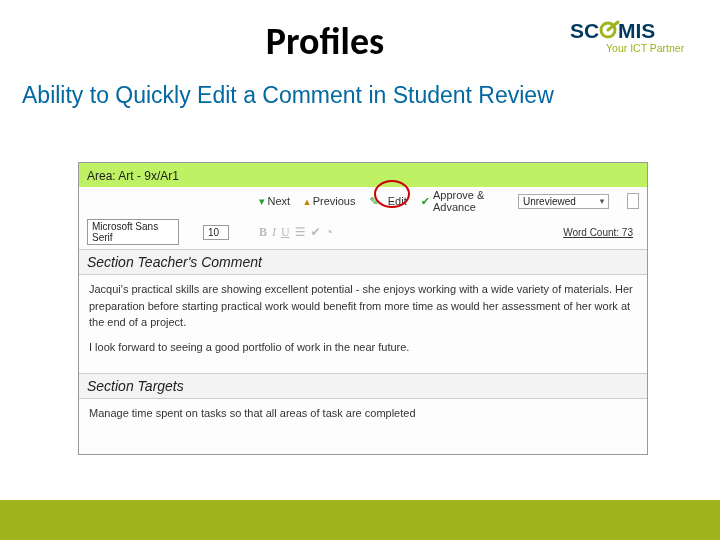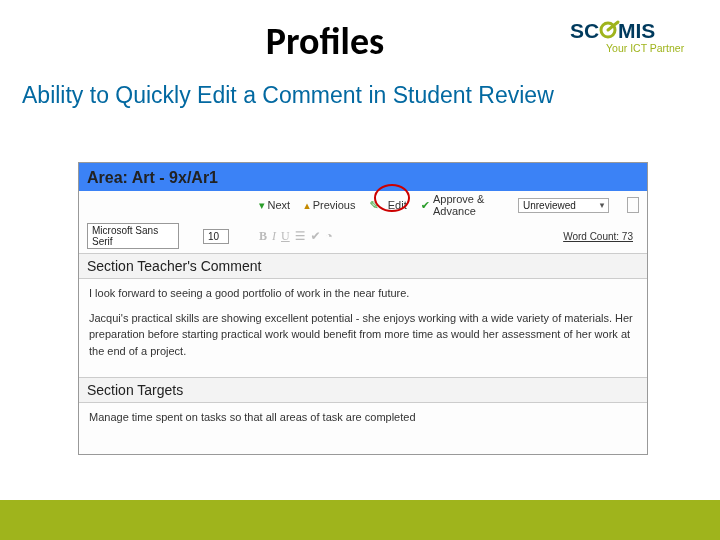--- a/index.html
+++ b/index.html
@@ -39,24 +39,24 @@
     left: 78px;
     width: 570px;
     height: 293px;
     border: 1px solid #999;
     background: #fdfdfd;
     font-size: 11px;
     color: #222;
     overflow: hidden;
   }
   .window-title {
-    background: #3b82f6;
+    background: #bef264;
     padding: 6px 8px 4px 8px;
-    font-size: 16px;
-    font-weight: bold;
+    font-size: 12px;
+    font-weight: normal;
     border-bottom: 0;
   }
   .toolbar {
     display: flex;
     align-items: center;
     gap: 14px;
     padding: 2px 8px 4px 180px;
     position: relative;
   }
   .tb-item {
@@ -131,20 +131,21 @@
     padding-right: 6px;
     text-decoration: underline;
   }
   .section-hdr {
     background: #f3f3f3;
     border-top: 1px solid #ccc;
     border-bottom: 1px solid #ccc;
     padding: 4px 8px;
     font-size: 14px;
     color: #222;
+    font-style: italic;
   }
   .section-body {
     padding: 6px 10px 10px 10px;
     font-size: 11px;
     line-height: 1.5;
     color: #333;
   }
   .section-body p { margin-bottom: 8px; }
   .bottom-bar {
     position: absolute;
@@ -210,22 +211,22 @@
       <span style="text-decoration:underline;">U</span>
       <span>☰</span>
       <span>✔</span>
       <span>◔</span>
     </div>
     <span class="wordcount">Word Count: 73</span>
   </div>
 
   <div class="section-hdr">Section Teacher's Comment</div>
   <div class="section-body">
+    <p>Jacqui's practical skills are showing excellent potential - she enjoys working with a wide variety of materials. Her preparation before starting practical work would benefit from more time as would her assessment of her work at the end of a project.</p>
     <p>I look forward to seeing a good portfolio of work in the near future.</p>
-    <p>Jacqui's practical skills are showing excellent potential - she enjoys working with a wide variety of materials. Her preparation before starting practical work would benefit from more time as would her assessment of her work at the end of a project.</p>
   </div>
 
   <div class="section-hdr">Section Targets</div>
   <div class="section-body">
     <p>Manage time spent on tasks so that all areas of task are completed</p>
   </div>
 </div>
 
 <div class="bottom-bar"></div>
 

